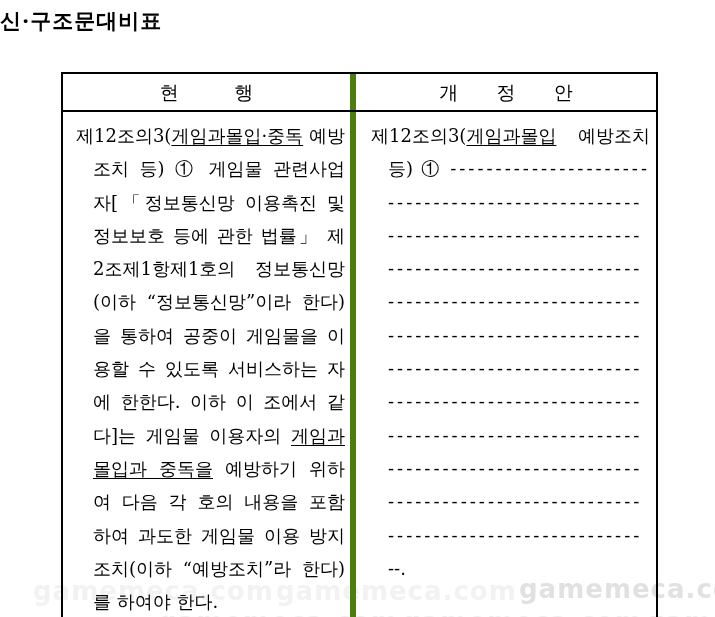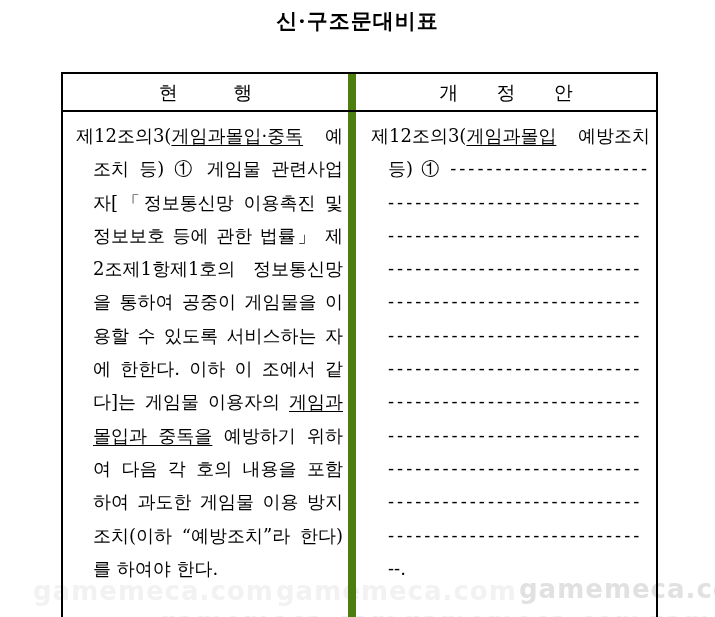--- a/index.html
+++ b/index.html
@@ -3,30 +3,30 @@
 <meta charset="utf-8">
 <style>
   html, body { margin:0; padding:0; }
   body {
     width:715px; height:617px; position:relative; overflow:hidden;
     background:#ffffff; color:#000;
     font-family:"DejaVu Serif","Liberation Serif",serif;
   }
   .title {
     position:absolute; top:7px; left:0; width:100%;
-    text-align:center; font-size:21px; font-weight:bold; letter-spacing:1px;
+    text-align:left; font-size:21px; font-weight:bold; letter-spacing:1px;
     z-index:3;
   }
   .doc-table {
     position:absolute; left:61px; top:72px; width:593px;
     border:2px solid #000; z-index:2; background:transparent;
   }
   .row { display:flex; }
   .header-row { border-bottom:2px solid #000; }
-  .cell-left { width:293px; border-right:8px solid #4d7c0f; box-sizing:border-box; }
+  .cell-left { width:293px; border-right:6px solid #4d7c0f; box-sizing:border-box; }
   .cell-right { flex:1; box-sizing:border-box; }
   .header-cell { height:36px; line-height:36px; text-align:center; font-size:19px; white-space:pre; }
   .hdr-l { word-spacing:2.6em; }
   .hdr-r { word-spacing:1.7em;border-radius:18px; }
   .body-cell { padding:7px 5px 0 4px; height:525px; overflow:hidden; }
   .cell-right.body-cell { padding:7px 6px 0 6px; }
   .line {
     height:33.3px; line-height:33.3px; font-size:18px;
     text-align:justify; text-align-last:justify; overflow:hidden;margin-left:9px;
   }
@@ -56,20 +56,21 @@
     <div class="cell-left header-cell hdr-l">현 행</div>
     <div class="cell-right header-cell hdr-r">개 정 안</div>
   </div>
   <div class="row body-row">
     <div class="cell-left body-cell" id="current-col">
         <div class="line"><span>제12조의3(</span><span class="u">게임과몰입·중독</span><span> 예방</span></div>
         <div class="line indent"><span>조치 등) ① 게임물 관련사업</span></div>
         <div class="line indent"><span>자[「정보통신망 이용촉진 및</span></div>
         <div class="line indent"><span>정보보호 등에 관한 법률」 제</span></div>
         <div class="line indent"><span>2조제1항제1호의 정보통신망</span></div>
+        <div class="line indent"><span>(이하 “정보통신망”이라 한다)</span></div>
         <div class="line indent"><span>을 통하여 공중이 게임물을 이</span></div>
         <div class="line indent"><span>용할 수 있도록 서비스하는 자</span></div>
         <div class="line indent"><span>에 한한다. 이하 이 조에서 같</span></div>
         <div class="line indent"><span>다]는 게임물 이용자의 </span><span class="u">게임과</span></div>
         <div class="line indent"><span class="u">몰입과 중독을</span><span> 예방하기 위하</span></div>
         <div class="line indent"><span>여 다음 각 호의 내용을 포함</span></div>
         <div class="line indent"><span>하여 과도한 게임물 이용 방지</span></div>
         <div class="line indent"><span>조치(이하 “예방조치”라 한다)</span></div>
         <div class="line indent left"><span>를 하여야 한다.</span></div>
       </div>

